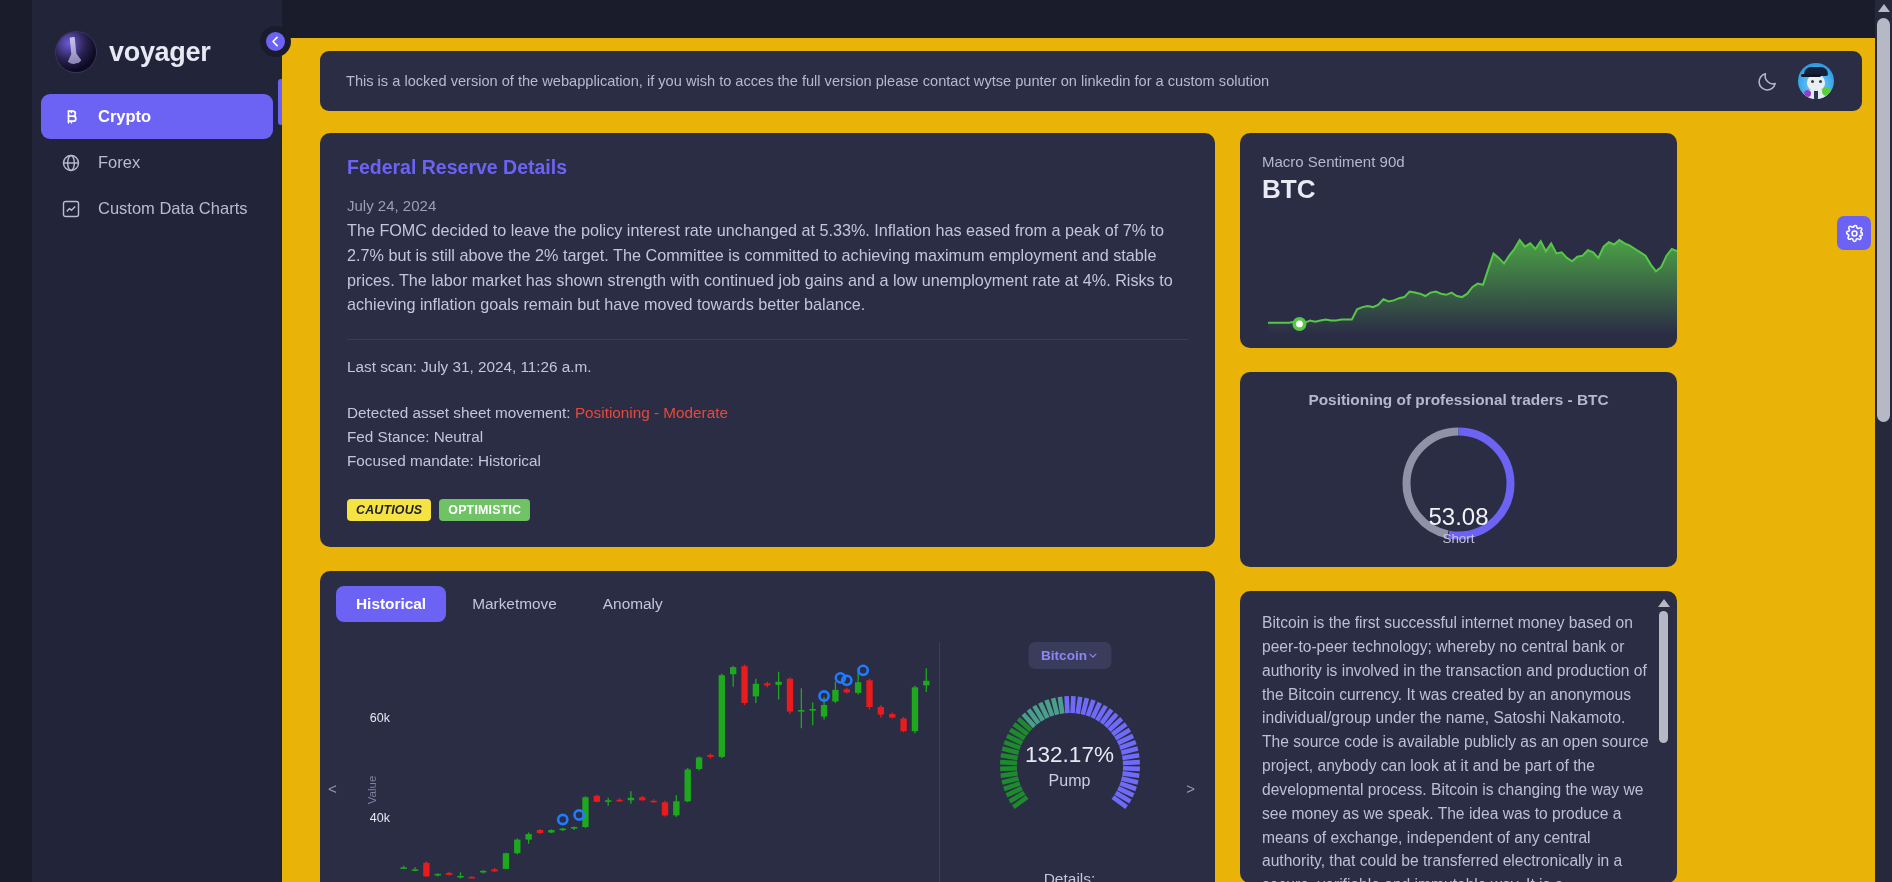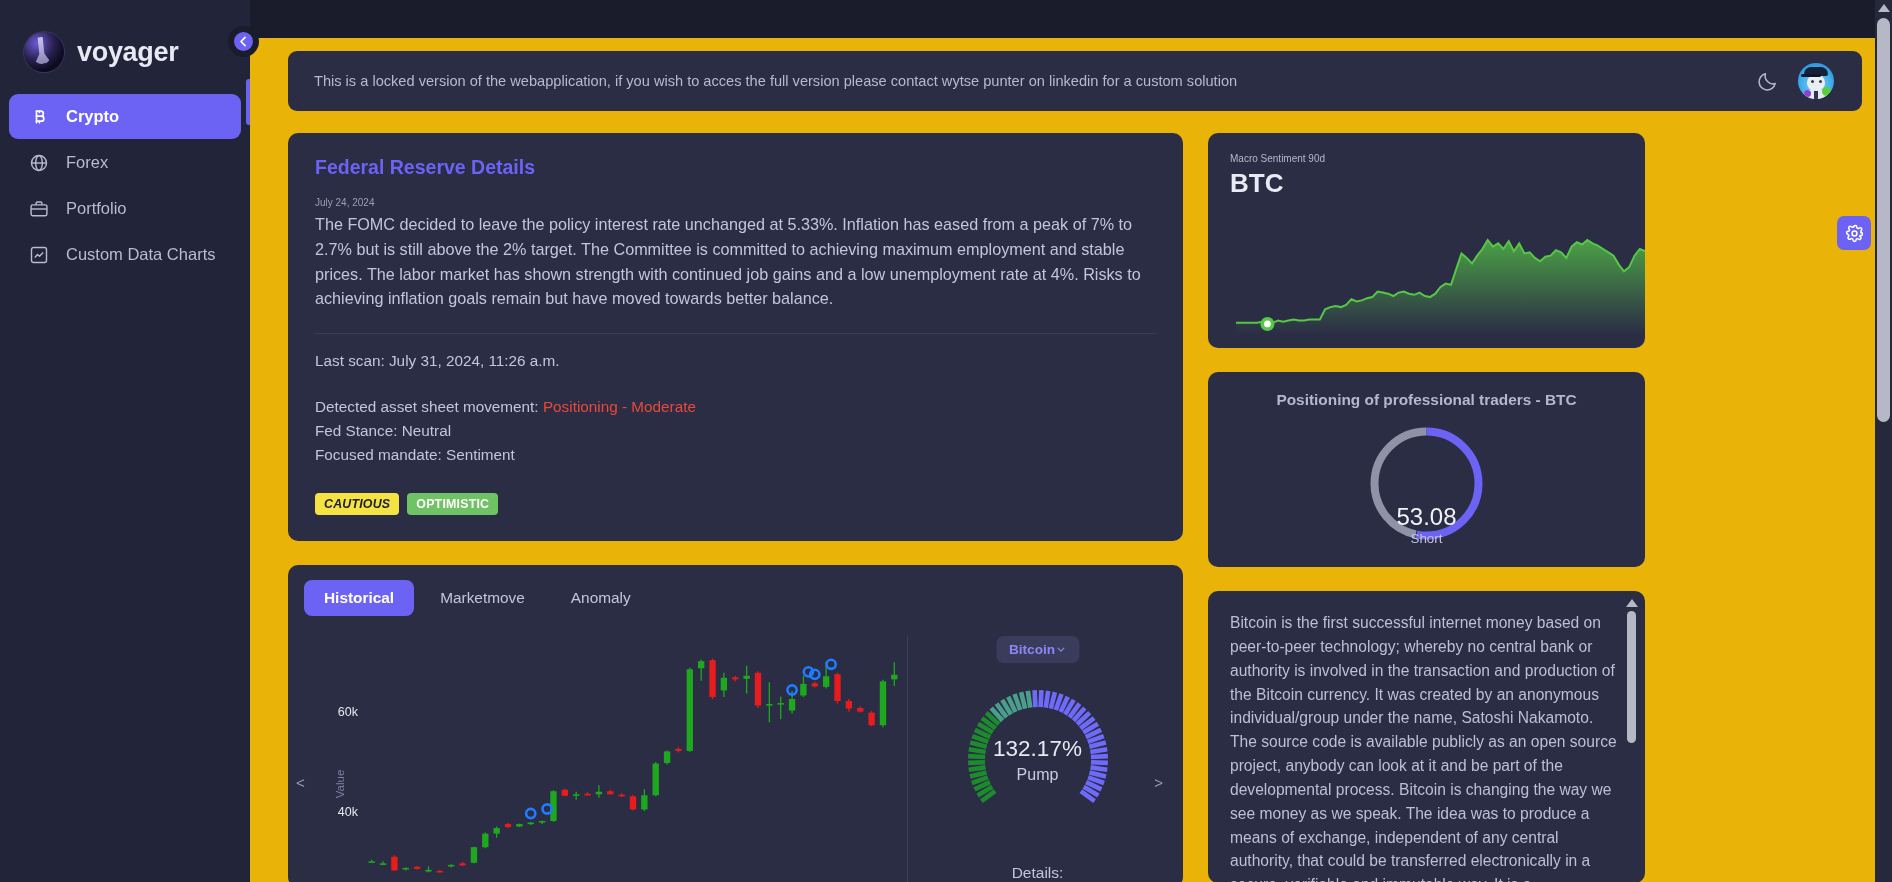--- a/index.html
+++ b/index.html
@@ -2,21 +2,21 @@
 <html><head>
 <meta charset="utf-8">
 <style>
   * { box-sizing: border-box; margin: 0; padding: 0; }
   html, body {
     width: 1892px; height: 882px;
     background: #1b1c2b;
     font-family: "Liberation Sans", sans-serif;
     overflow: hidden;
   }
-  .app { position: relative; width: 1892px; height: 882px; display: flex; }
+  .app { position: relative; width: 1892px; height: 882px; display: flex; padding-left: 32px; }
 
   
   .sidebar {
     width: 250px; height: 882px; background: #22243a;
     flex: 0 0 250px; position: relative; padding-top: 14px;
   }
   .brand { display: flex; align-items: center; gap: 13px; padding: 10px 0 0 24px; height: 66px; }
   .logo {
     width: 40px; height: 40px; border-radius: 50%;
     background: radial-gradient(circle at 32% 28%, #6b5bd8 0%, #2a2250 42%, #0d0b22 70%),
@@ -80,34 +80,34 @@
 
   .grid { display: flex; gap: 25px; margin-top: 22px; }
   .col-left { width: 895px; flex: 0 0 895px; }
   .col-right { width: 437px; flex: 0 0 437px; }
 
   .card { background: #2b2d45; border-radius: 10px; }
 
   
   .fed { padding: 23px 27px 26px 27px; }
   .fed h2 { color: #6c63f5; font-size: 19.5px; font-weight: 600; margin-bottom: 18px; }
-  .fed-date { color: #9b9dba; font-size: 10px; margin-bottom: 4px; }
+  .fed-date { color: #9b9dba; font-size: 15px; margin-bottom: 4px; }
   .fed-body { color: #c3c5dc; font-size: 16.2px; line-height: 1.53; }
   .divider { height: 1px; background: #3b3d57; margin: 22px 0 18px 0; }
   .fed-scan { color: #c3c5dc; font-size: 15.3px; margin-bottom: 25px; }
   .fed-line { color: #c3c5dc; font-size: 15.3px; line-height: 1.58; }
   .tight { color: #e8493a; }
   .badges { display: flex; gap: 8px; margin-top: 25px; }
   .badge { font-size: 12.4px; font-weight: 700; padding: 4px 9px; border-radius: 4px; letter-spacing: .2px; }
   .b-cautious { background: #f5e343; color: #20212f; font-style: italic; }
   .b-optimistic { background: #6fc364; color: #fff; }
 
   
   .macro { height: 215px; padding: 20px 22px 0 22px; position: relative; overflow: hidden; }
-  .macro-label { color: #b5b7d0; font-size: 10px; }
+  .macro-label { color: #b5b7d0; font-size: 15px; }
   .macro-sym { color: #e9eaf4; font-size: 26px; font-weight: 700; margin-top: 4px; }
   .macro-chart { position: absolute; left: 0; right: 0; bottom: 0; height: 128px; }
   .macro-chart svg { width: 100%; height: 100%; display: block; }
 
   
   .donut-card { margin-top: 24px; height: 195px; padding-top: 19px; }
   .donut-title { text-align: center; color: #b5b7d0; font-size: 15.4px; font-weight: 600; }
   .donut-wrap { position: relative; width: 125px; height: 125px; margin: 12px auto 0 auto; }
   .donut-wrap svg { width: 125px; height: 125px; transform: rotate(-90deg); }
   .donut-mid { position: absolute; inset: 0; display: flex; flex-direction: column;
@@ -192,30 +192,20 @@
           <svg viewBox="0 0 24 24" fill="none" stroke="currentColor" stroke-width="1.7">
             <circle cx="12" cy="12" r="9"></circle>
               <ellipse cx="12" cy="12" rx="4" ry="9"></ellipse>
               <path d="M3 12h18"></path>
           </svg>
         </span>
         <span>Forex</span>
       </div>
 
 
-      <div class="nav-item">
-        <span class="nav-ico">
-          <svg viewBox="0 0 24 24" fill="none" stroke="currentColor" stroke-width="1.7" stroke-linejoin="round">
-            <rect x="2.5" y="7" width="19" height="13" rx="2"></rect>
-              <path d="M8.5 7V5a1.5 1.5 0 0 1 1.5-1.5h4A1.5 1.5 0 0 1 15.5 5v2"></path>
-              <path d="M2.5 12h19"></path>
-          </svg>
-        </span>
-        <span>Portfolio</span>
-      </div>
 
       <div class="nav-item">
         <span class="nav-ico">
           <svg viewBox="0 0 24 24" fill="none" stroke="currentColor" stroke-width="1.7" stroke-linejoin="round">
             <rect x="3" y="3" width="18" height="18" rx="2.5"></rect>
               <path d="M7 15l3.2-3.6 2.4 2.1L17 9"></path>
           </svg>
         </span>
         <span>Custom Data Charts</span>
       </div>
@@ -260,21 +250,21 @@
           <h2>Federal Reserve Details</h2>
           <div class="fed-date">July 24, 2024</div>
           <p class="fed-body">The FOMC decided to leave the policy interest rate unchanged at 5.33%. Inflation has eased from a peak of 7% to 2.7% but is still above the 2% target. The Committee is committed to achieving maximum employment and stable prices. The labor market has shown strength with continued job gains and a low unemployment rate at 4%. Risks to achieving inflation goals remain but have moved towards better balance.</p>
           <div class="divider"></div>
           <div class="fed-scan">Last scan: July 31, 2024, 11:26 a.m.</div>
           <div class="fed-line">
             <span>Detected asset sheet movement:</span>
             <span class="tight">Positioning - Moderate</span>
           </div>
           <div class="fed-line">Fed Stance: Neutral</div>
-          <div class="fed-line">Focused mandate: Sentiment</div>
+          <div class="fed-line">Focused mandate: Historical</div>
           <div class="badges">
             <span class="badge b-cautious">CAUTIOUS</span>
             <span class="badge b-optimistic">OPTIMISTIC</span>
           </div>
         </section>
 
         <section class="card tabs-card">
           <div class="tabs">
             <div class="tab active">Historical</div>
             <div class="tab">Marketmove</div>

